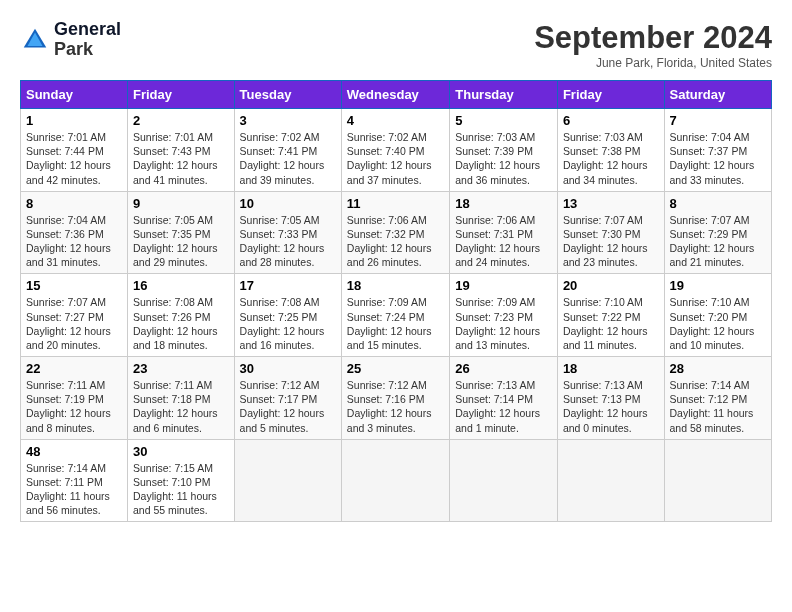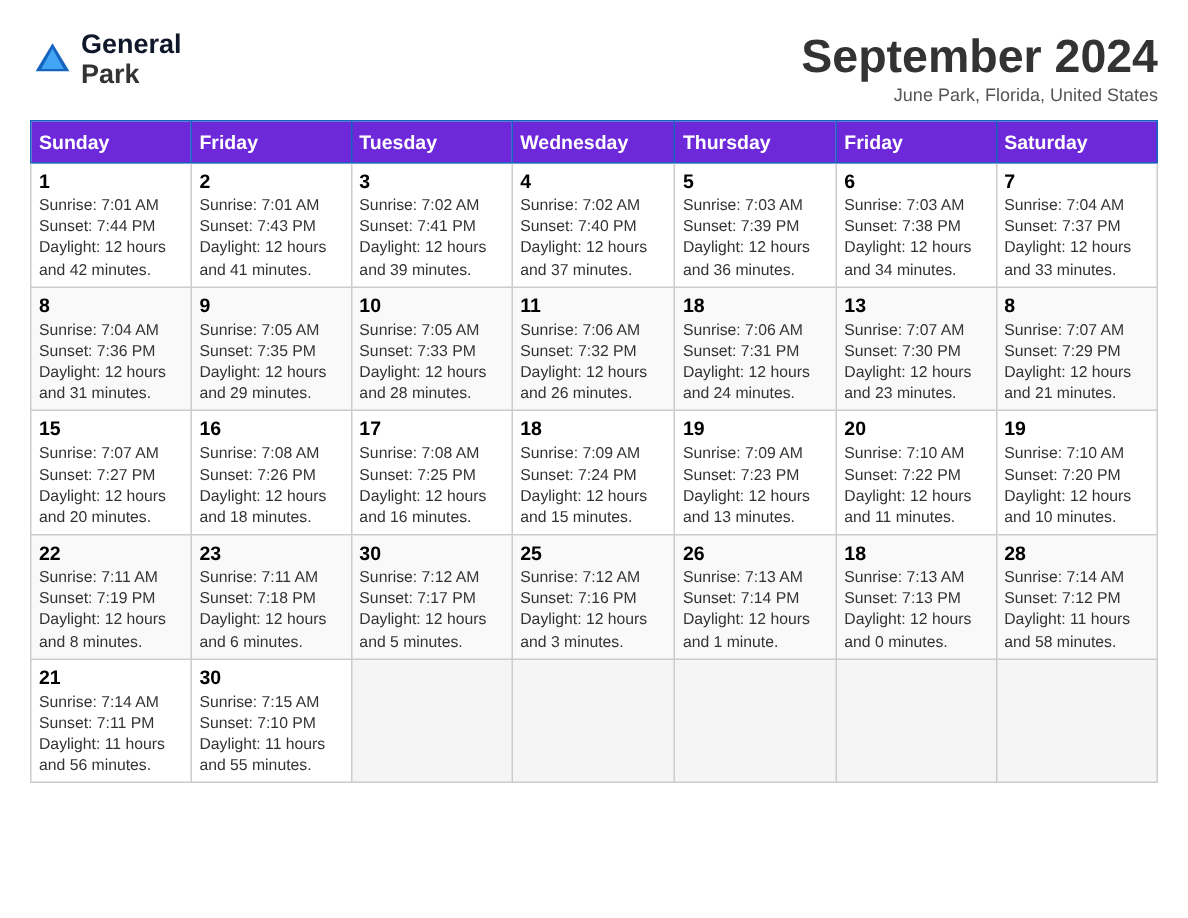--- a/index.html
+++ b/index.html
@@ -230,21 +230,21 @@
           <span class="day-number">18</span>
           <div class="day-info">Sunrise: 7:13 AM<br>Sunset: 7:13 PM<br>Daylight: 12 hours and 0 minutes.</div>
         </td>
         <td>
           <span class="day-number">28</span>
           <div class="day-info">Sunrise: 7:14 AM<br>Sunset: 7:12 PM<br>Daylight: 11 hours and 58 minutes.</div>
         </td>
       </tr>
       <tr>
         <td>
-          <span class="day-number">21</span>
+          <span class="day-number">48</span>
           <div class="day-info">Sunrise: 7:14 AM<br>Sunset: 7:11 PM<br>Daylight: 11 hours and 56 minutes.</div>
         </td>
         <td>
           <span class="day-number">30</span>
           <div class="day-info">Sunrise: 7:15 AM<br>Sunset: 7:10 PM<br>Daylight: 11 hours and 55 minutes.</div>
         </td>
         <td class="empty-cell"></td>
         <td class="empty-cell"></td>
         <td class="empty-cell"></td>
         <td class="empty-cell"></td>

